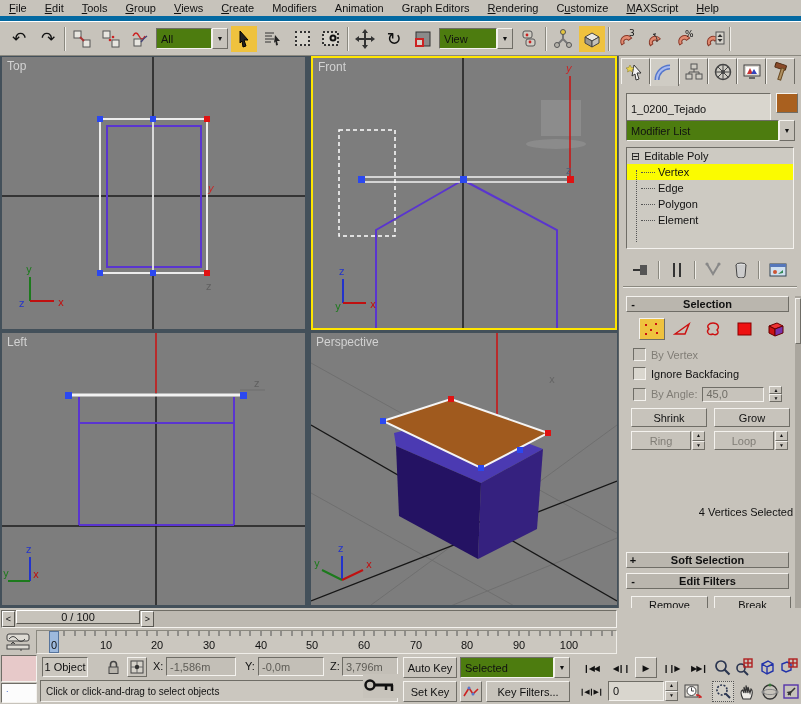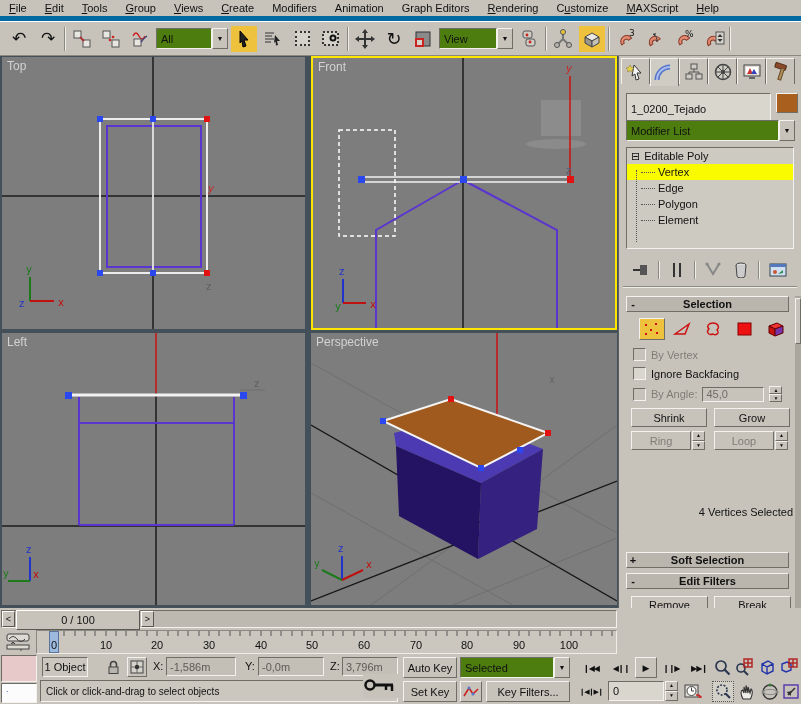--- a/index.html
+++ b/index.html
@@ -601,21 +601,21 @@
 
     <div class="abs" style="left:176px;top:240px;width:6px;height:312px;background:#aaa69e">
       <div class="raised" style="position:absolute;left:0;top:2px;width:6px;height:46px"></div>
     </div>
   </div>
 
   <div id="bottom">
 
     <div class="abs sunken" style="left:1px;top:2px;width:616px;height:18px;background:#bdb9b1"></div>
     <div class="abs raised2 btn" style="left:2px;top:3px;width:13px;height:16px;font-size:9px">&lt;</div>
-    <div class="abs raised2 btn" style="left:16px;top:2px;width:124px;height:20px">0 / 100</div>
+    <div class="abs raised2 btn" style="left:16px;top:2px;width:124px;height:14px">0 / 100</div>
     <div class="abs raised2 btn" style="left:141px;top:3px;width:13px;height:16px;font-size:9px">&gt;</div>
 
     <div class="abs btn" style="left:2px;top:24px;width:32px;height:20px">
       <svg width="26" height="18">
           <rect x="2" y="1" width="22" height="7" rx="2" fill="#dedbd4" stroke="#444"></rect>
           <path d="M4,6 q4,-5 8,0 t8,0" fill="none" stroke="#444"></path>
           <rect x="2" y="12" width="22" height="4" fill="#dedbd4" stroke="#444"></rect>
           <path d="M8,11 l0,-2 M8,9 l-2,2 M8,9 l2,2" stroke="#444"></path>
           <path d="M16,16 l0,2" stroke="#444"></path>
         </svg>

